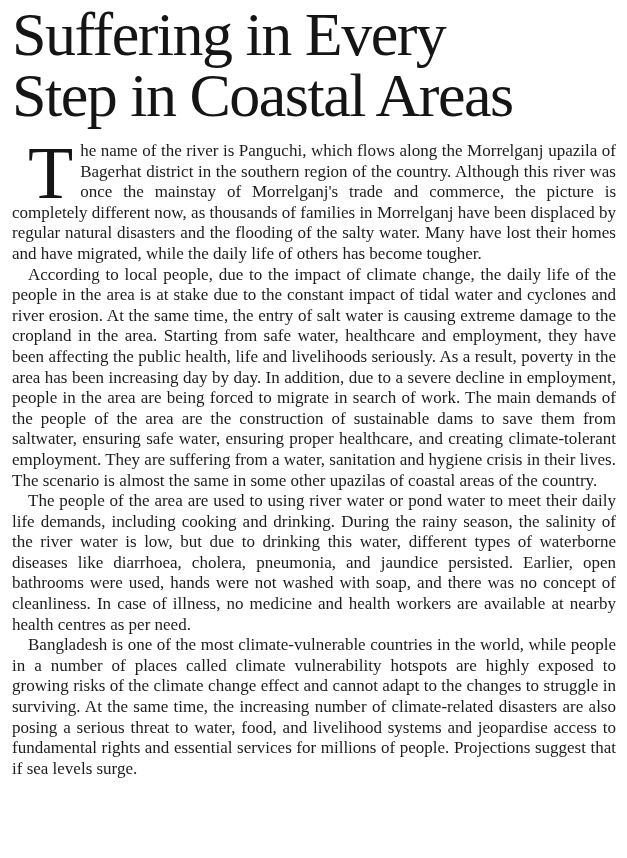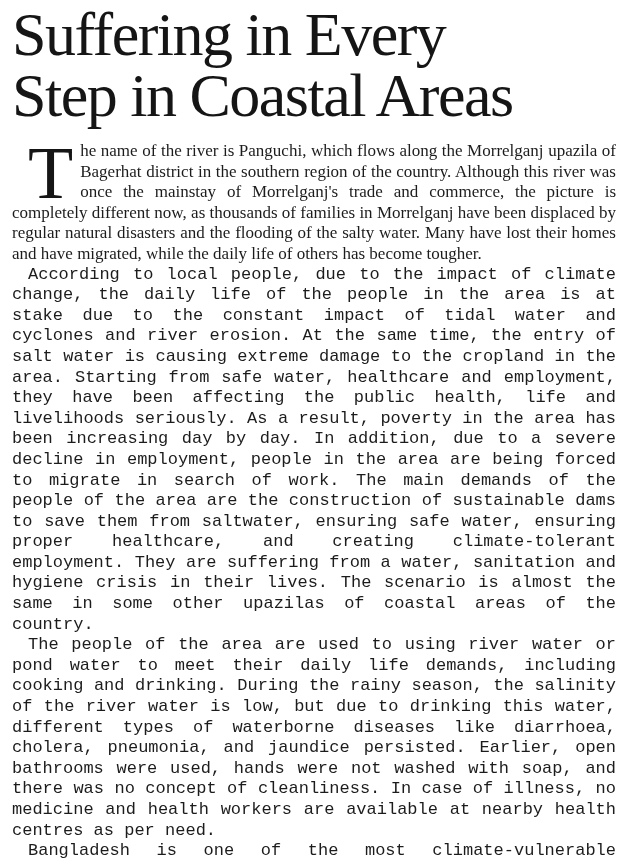--- a/index.html
+++ b/index.html
@@ -39,21 +39,20 @@
     color: #1c1c1c;
     hyphens: auto;
     -webkit-hyphens: auto;
   }
   .article p {
     margin: 0;
     padding: 0;
   }
   .article p.indent {
     text-indent: 16px;
-    font-family: Liberation Mono, monospace;
   }
   .dropcap {
     float: left;
     font-size: 74px;
     line-height: 56px;
     padding: 4px 7px 0 0;
     margin-left: 16px;
     color: #151515;
     font-weight: 400;
   }

